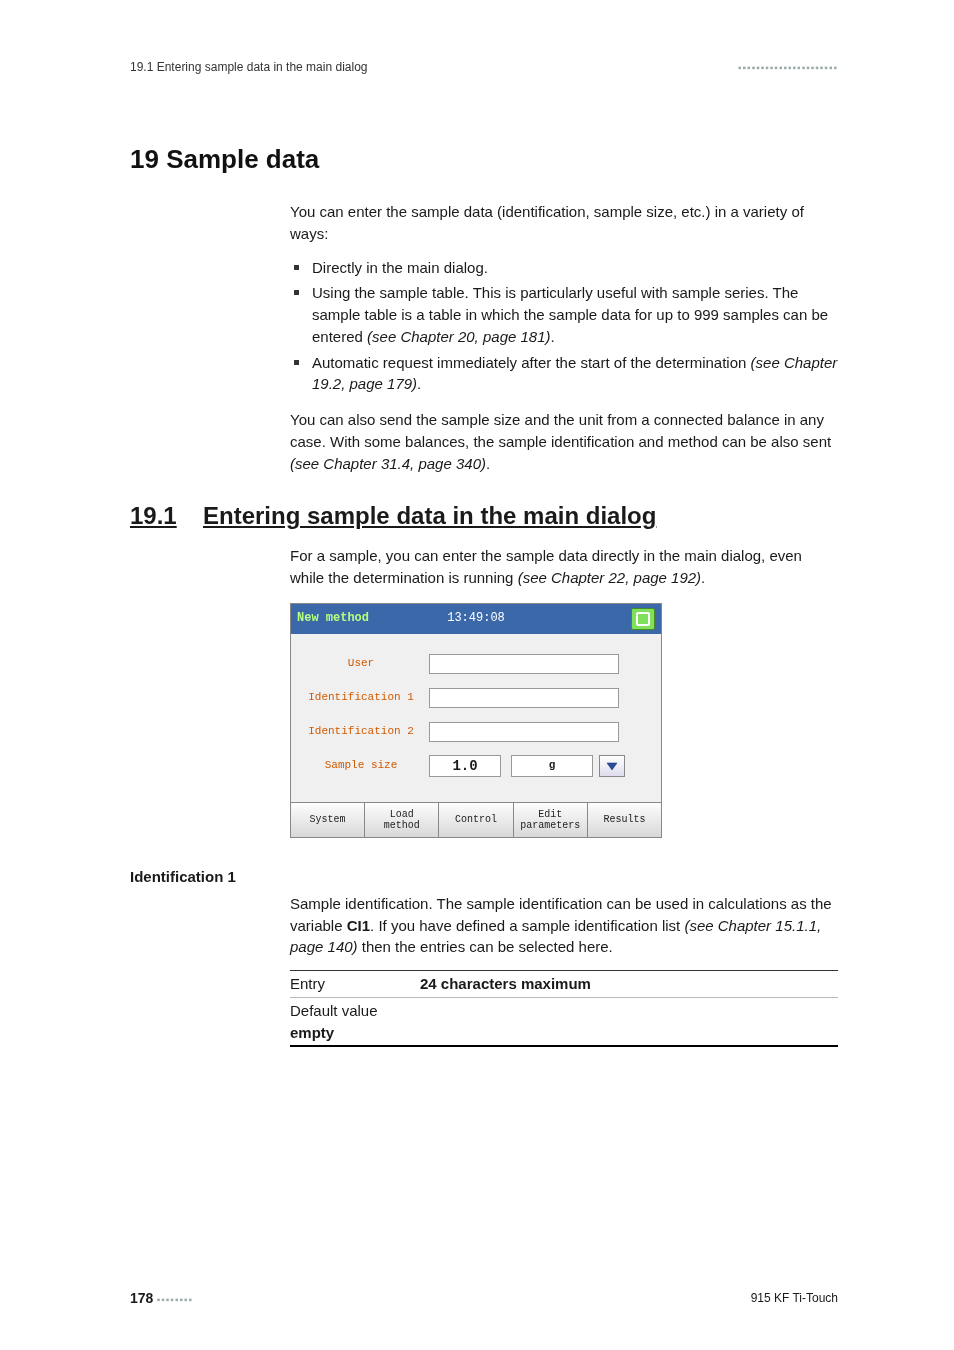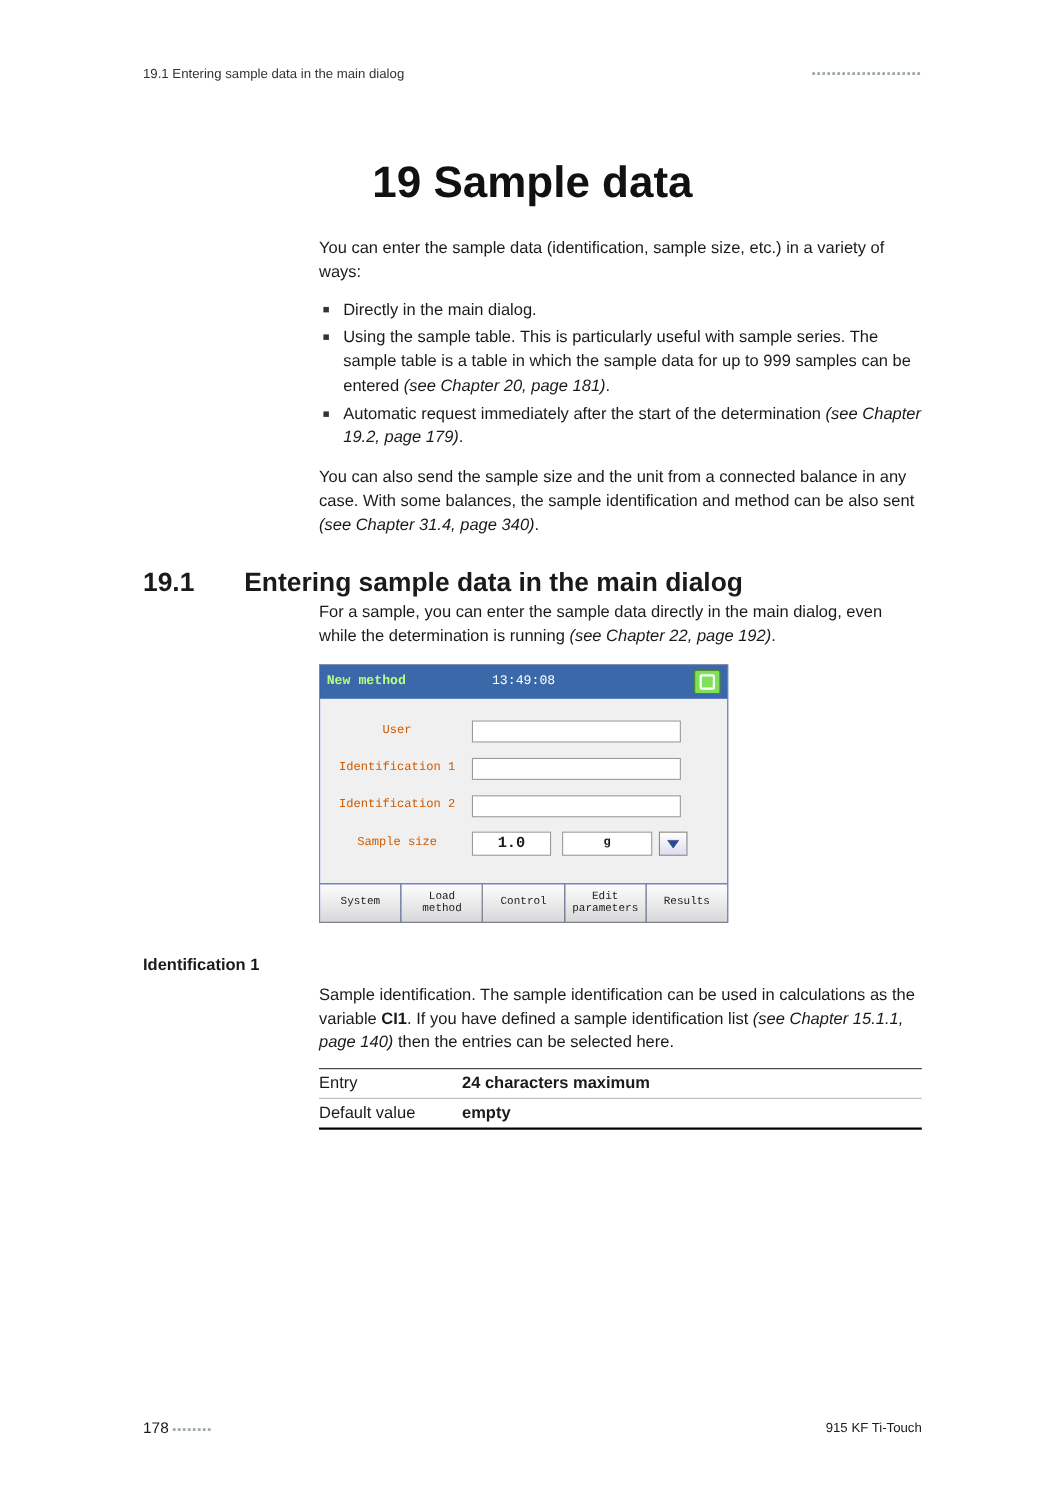--- a/index.html
+++ b/index.html
@@ -24,24 +24,23 @@
     align-items: center;
     margin-bottom: 70px;
   }
   .dashes-long, .dashes-short {
     letter-spacing: 1px;
     color: #9aa;
     font-size: 10px;
   }
   h1.chapter {
     font-weight: 800;
-    font-size: 40px;
+    font-size: 26px;
     margin: 0 0 26px 0;
     color: #111;
-    text-align: center;
   }
   .body-col {
     margin-left: 160px;
     font-size: 15px;
     line-height: 1.45;
   }
   .body-col p { margin: 0 0 12px 0; }
   ul.bullets {
     list-style: none;
     padding: 0;
@@ -58,22 +57,23 @@
     left: 4px;
     top: 8px;
     width: 5px;
     height: 5px;
     background: #333;
   }
   .italic { font-style: italic; }
   .section-row {
     display: flex;
     align-items: baseline;
-    gap: 32px;
-    margin: 28px 0 2px 0;
+    gap: 13px;
+    margin: 28px 0 15px 0;
+    text-decoration: underline;
   }
   .section-num {
     font-weight: 800;
     font-size: 24px;
     min-width: 60px;
   }
   .section-title {
     font-weight: 800;
     font-size: 24px;
   }
@@ -201,35 +201,35 @@
   
   .def-table {
     border-top: 1px solid #333;
     border-bottom: 2px solid #000000;
     margin-top: 6px;
   }
   .def-row {
     display: flex;
     padding: 2px 0;
   }
-  .def-row + .def-row { border-top: 1px solid #bbb; }
+  .def-row + .def-row { border-top: 1px solid #bbb; flex-direction: column; }
   .def-k { width: 130px; }
   .def-v { font-weight: 700; }
 
   .footer {
     position: absolute;
     bottom: 44px;
     left: 130px;
     right: 110px;
     display: flex;
     justify-content: space-between;
     font-size: 12px;
     align-items: center;
   }
-  .footer .pg { font-weight: 400; font-size:14px;margin-top:12px; }
+  .footer .pg { font-weight: 700; font-size:14px;margin-top:12px; }
 </style>
 </head>
 <body>
 <div class="page">
 
   <div class="running-head">
     <span>19.1 Entering sample data in the main dialog</span>
     <span class="dashes-long">▪▪▪▪▪▪▪▪▪▪▪▪▪▪▪▪▪▪▪▪▪▪</span>
   </div>
 

